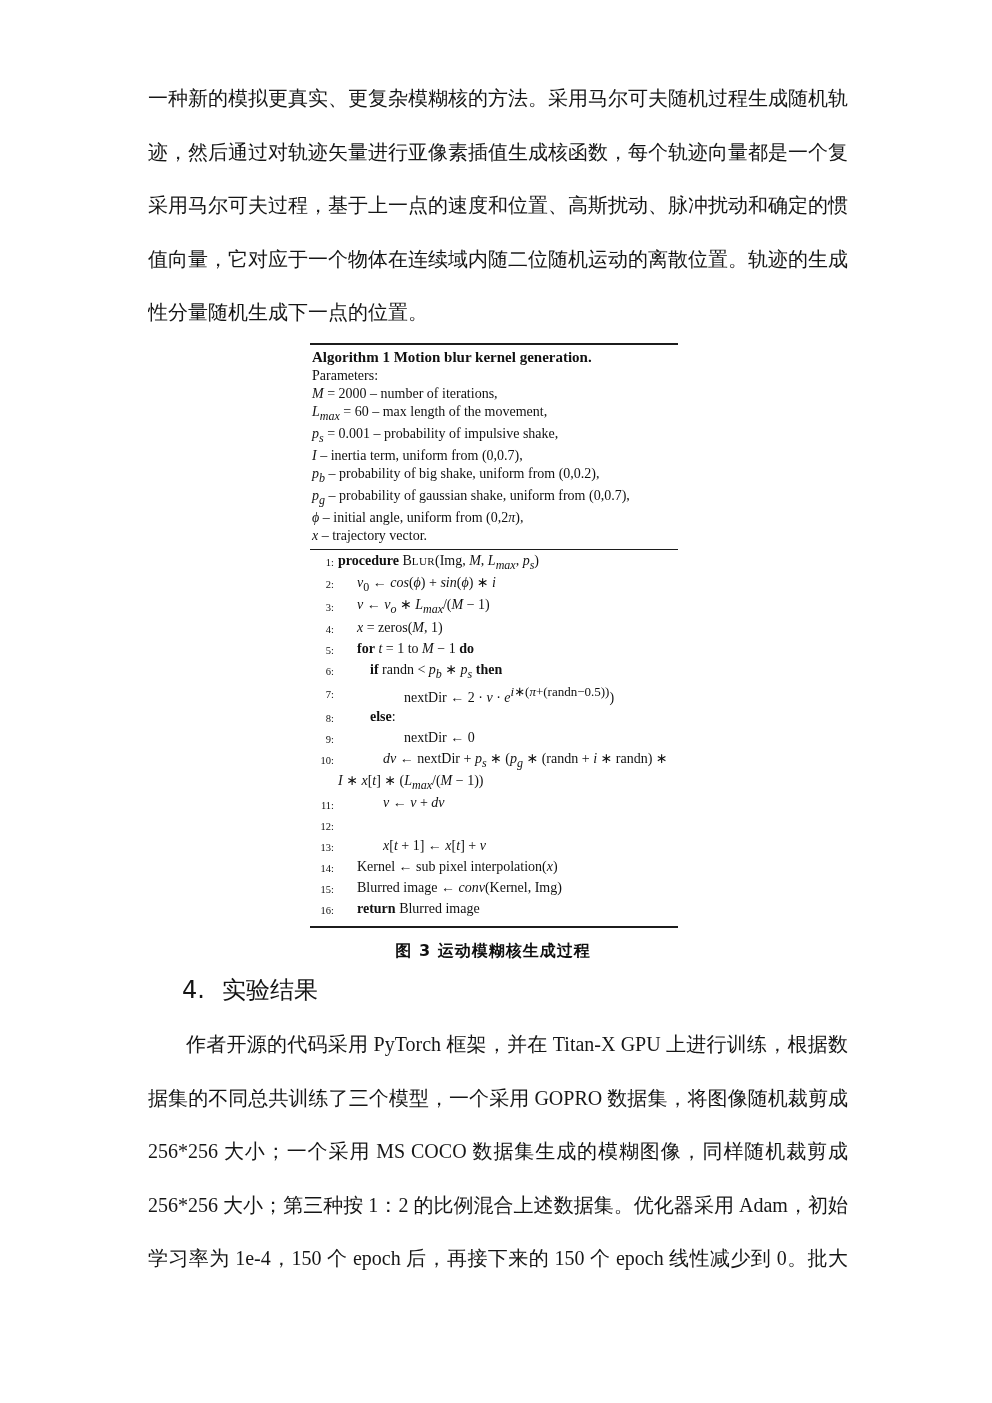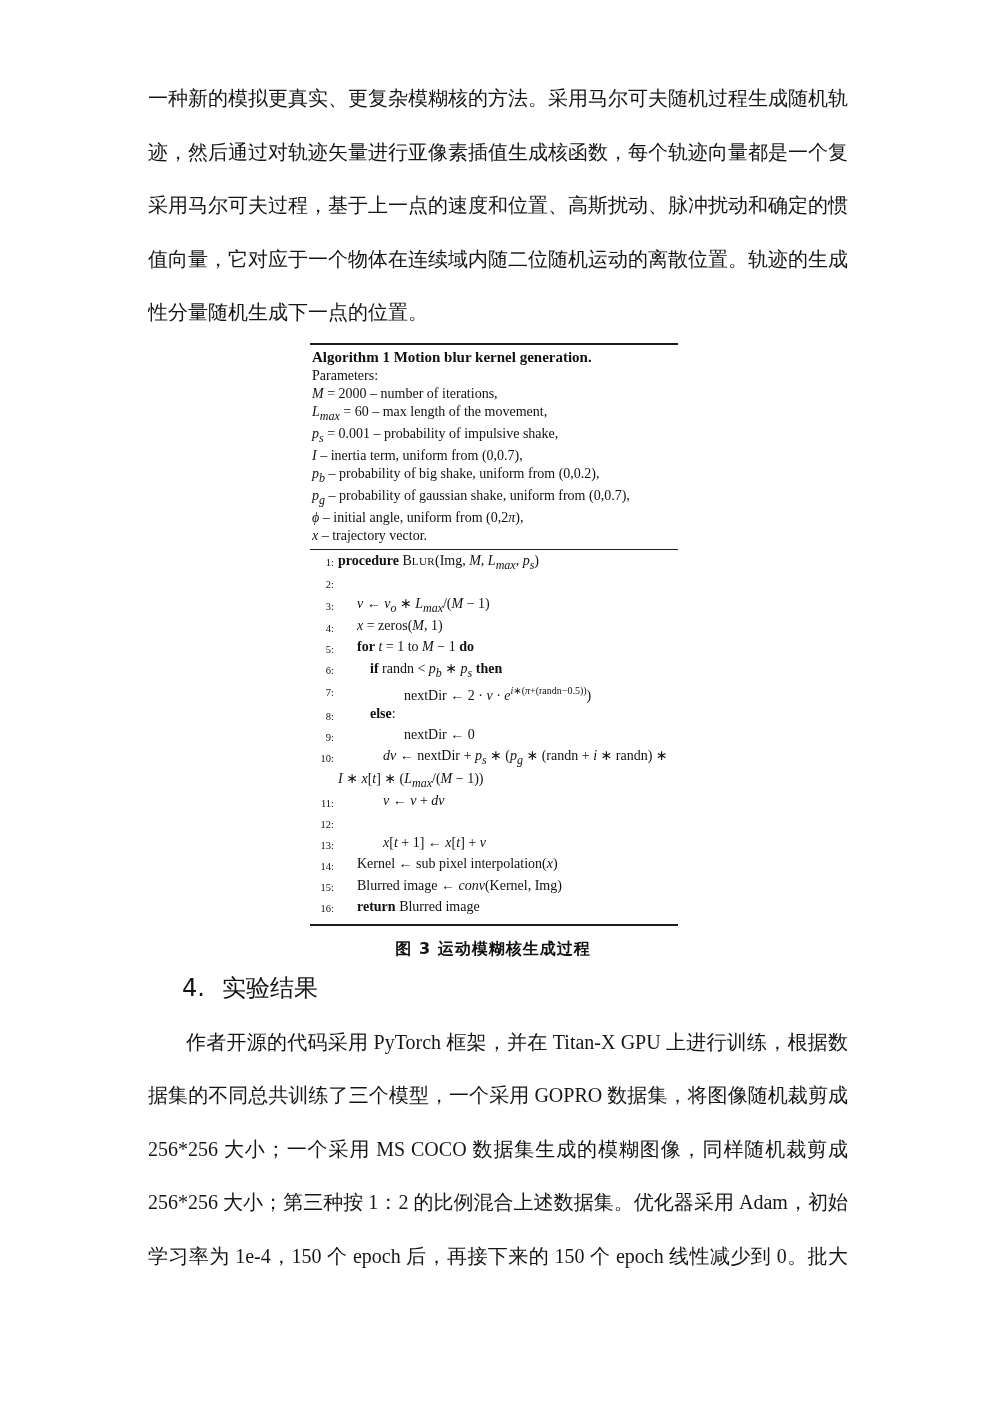--- a/index.html
+++ b/index.html
@@ -34,21 +34,21 @@
     padding-top:2.5px; margin-left:2px; flex:none;
   }
   .algo-step .ct { flex:1; }
   .ind0 .ct { margin-left:4px; }
   .ind1 .ct { margin-left:23px; }
   .ind2 .ct { margin-left:36px; }
   .ind2h .ct { margin-left:49px; }
   .ind3 .ct { margin-left:70px; }
   .algo-wrap { font-size:14px; line-height:18.6px; margin-left:26px; }
   .algo sub { font-size:12px; }
-  .algo sup { font-size:10px;margin-top:16px; }
+  .algo sup { font-size:13px;margin-top:16px; }
   .algo .sc { font-size:11px; letter-spacing:0.4px; }
   .algo i { font-style:italic; }
   
   .caption {
     width:690px; text-align:center; font-size:16px; font-weight:bold;
     margin-top:13px; font-family:"DejaVu Sans", sans-serif; color:#101010;
     letter-spacing:1px;
   }
   .heading {
     margin-top:15px; font-size:24px; line-height:27px;
@@ -82,20 +82,21 @@
     <div class="algo-param"><i>ϕ</i> – initial angle, uniform from (0,2<i>π</i>),</div>
     <div class="algo-param"><i>x</i> – trajectory vector.</div>
     <div class="algo-rule"></div>
 
     <div class="algo-step ind0">
         <span class="num">1:</span>
         <span class="ct"><b>procedure</b> B<span class="sc">LUR</span>(Img, <i>M</i>, <i>L<sub>max</sub></i>, <i>p<sub>s</sub></i>)</span>
       </div>
     <div class="algo-step ind1">
         <span class="num">2:</span>
+        <span class="ct"><i>v</i><sub>0</sub> ← <i>cos</i>(<i>ϕ</i>) + <i>sin</i>(<i>ϕ</i>) ∗ <i>i</i></span>
       </div>
     <div class="algo-step ind1">
         <span class="num">3:</span>
         <span class="ct"><i>v</i> ← <i>v<sub>o</sub></i> ∗ <i>L<sub>max</sub></i>/(<i>M</i> − 1)</span>
       </div>
     <div class="algo-step ind1">
         <span class="num">4:</span>
         <span class="ct"><i>x</i> = zeros(<i>M</i>, 1)</span>
       </div>
     <div class="algo-step ind1">

